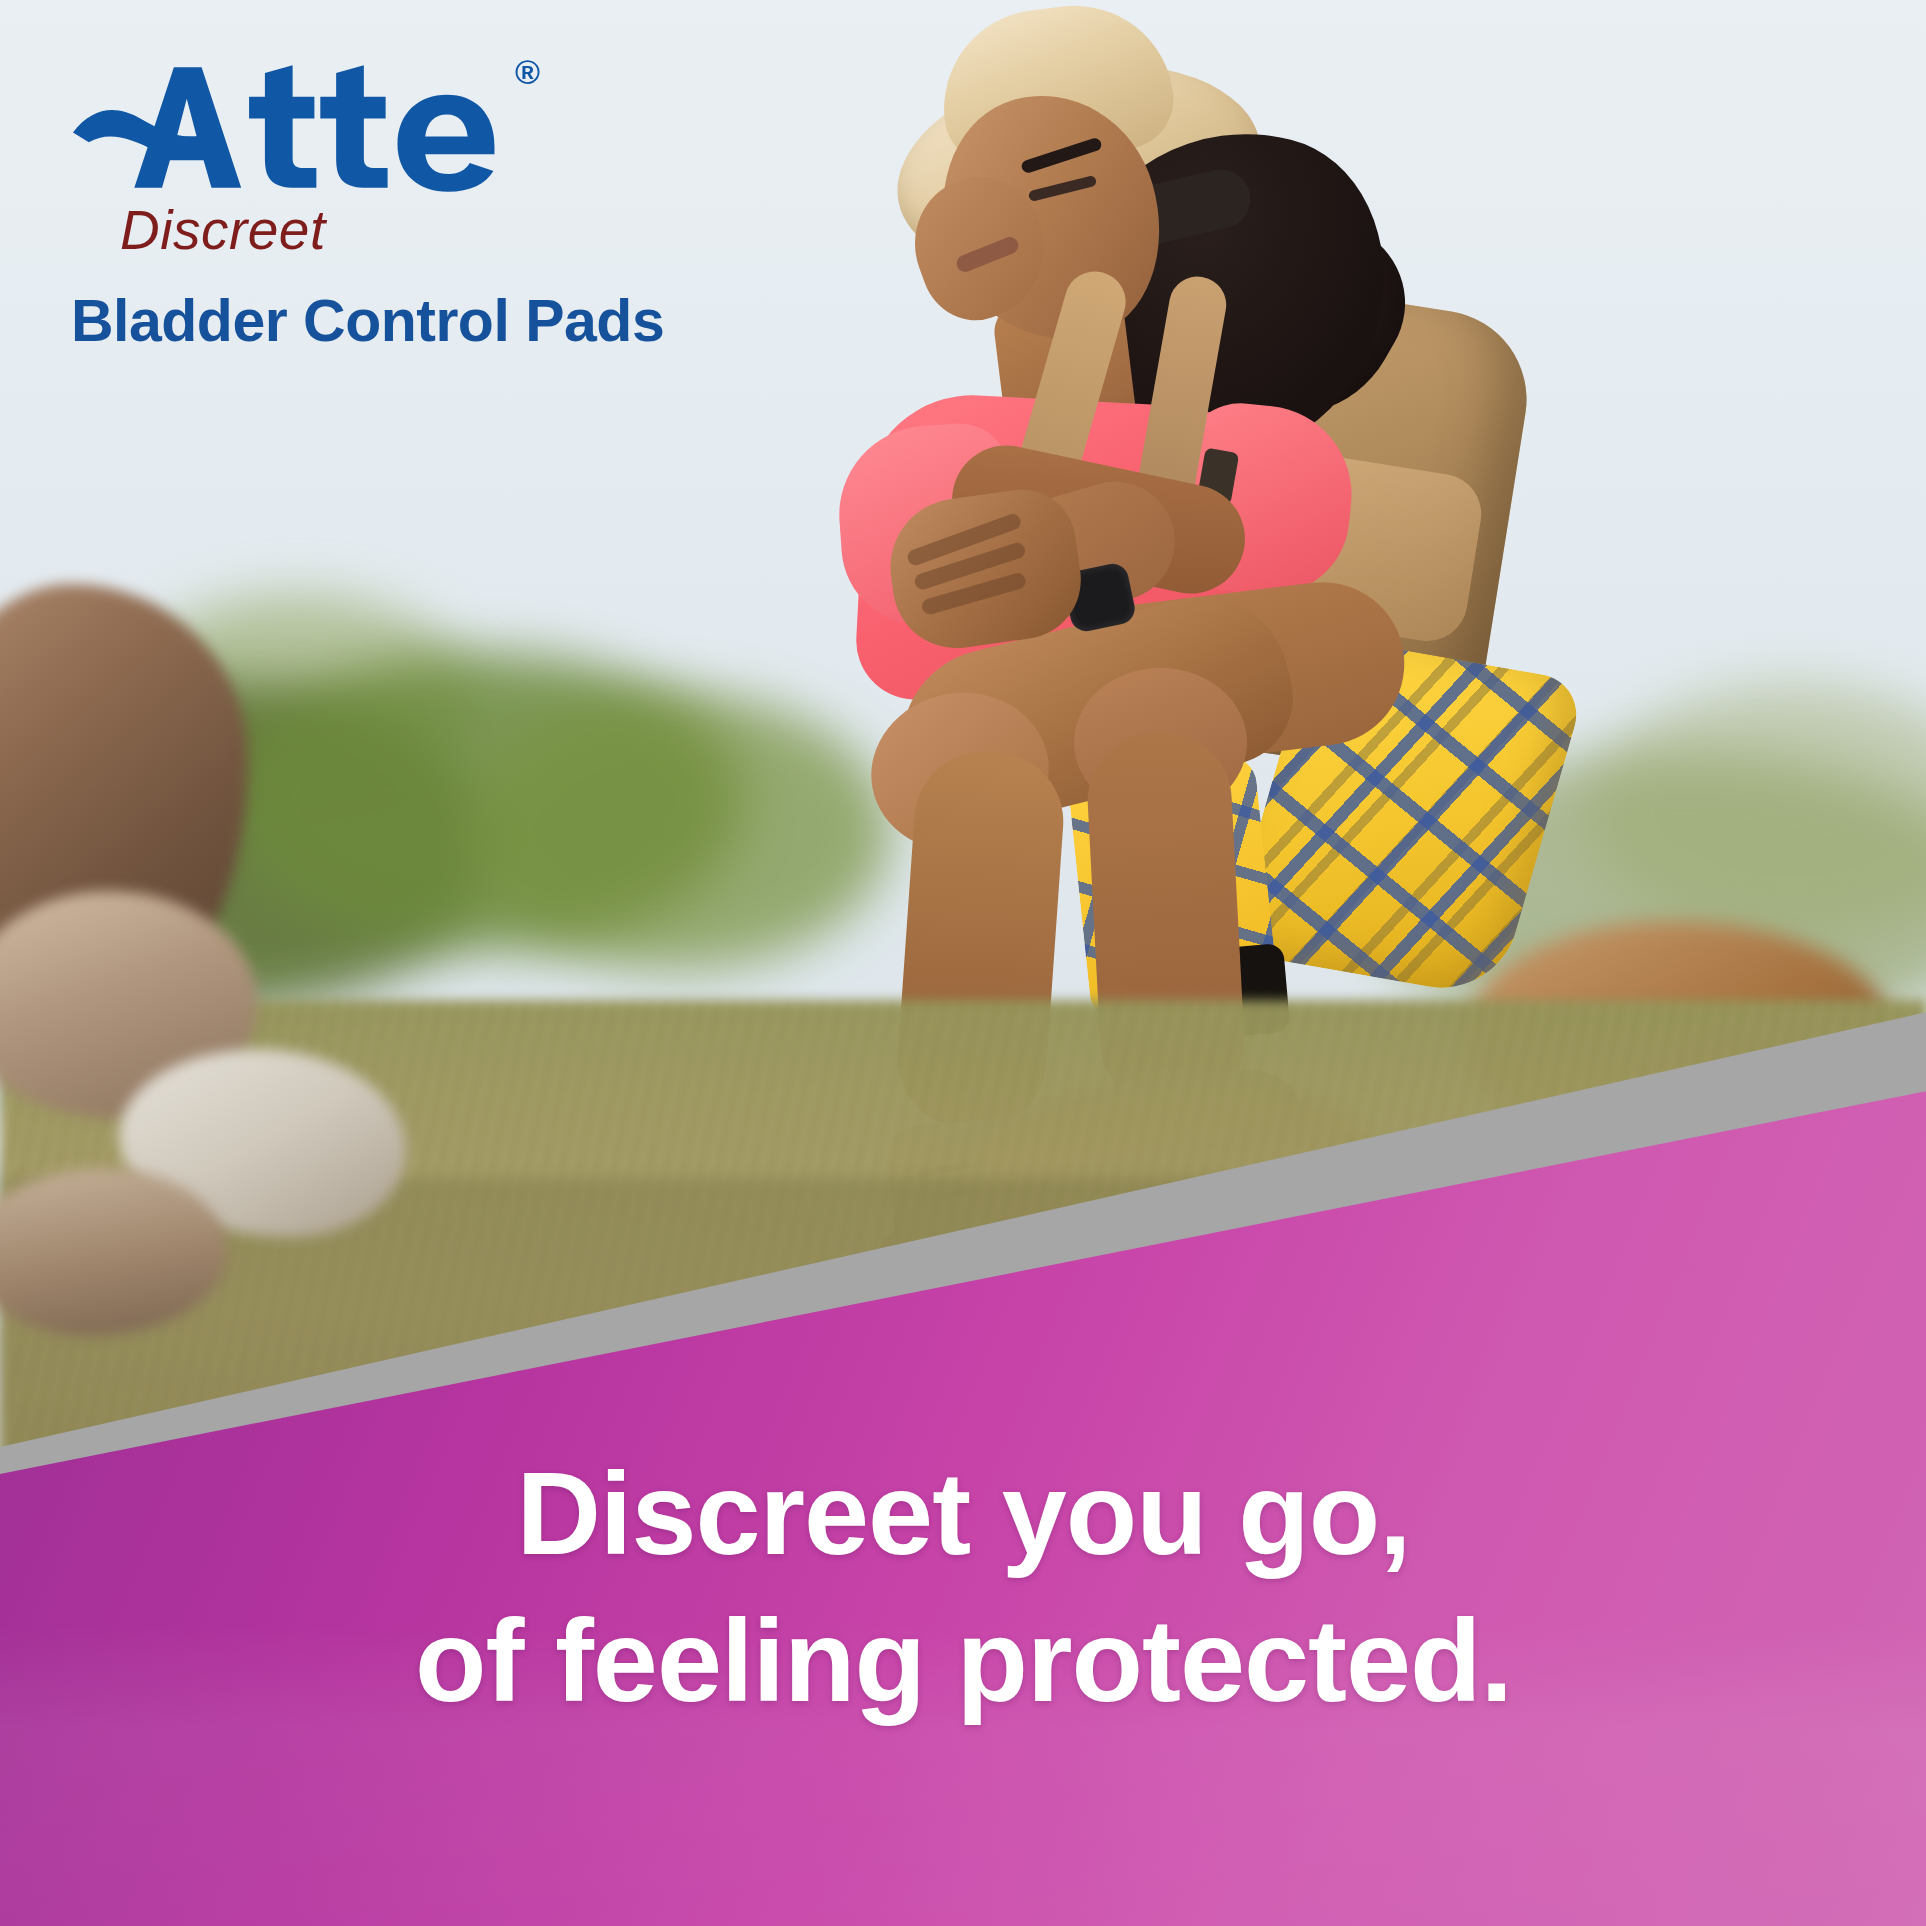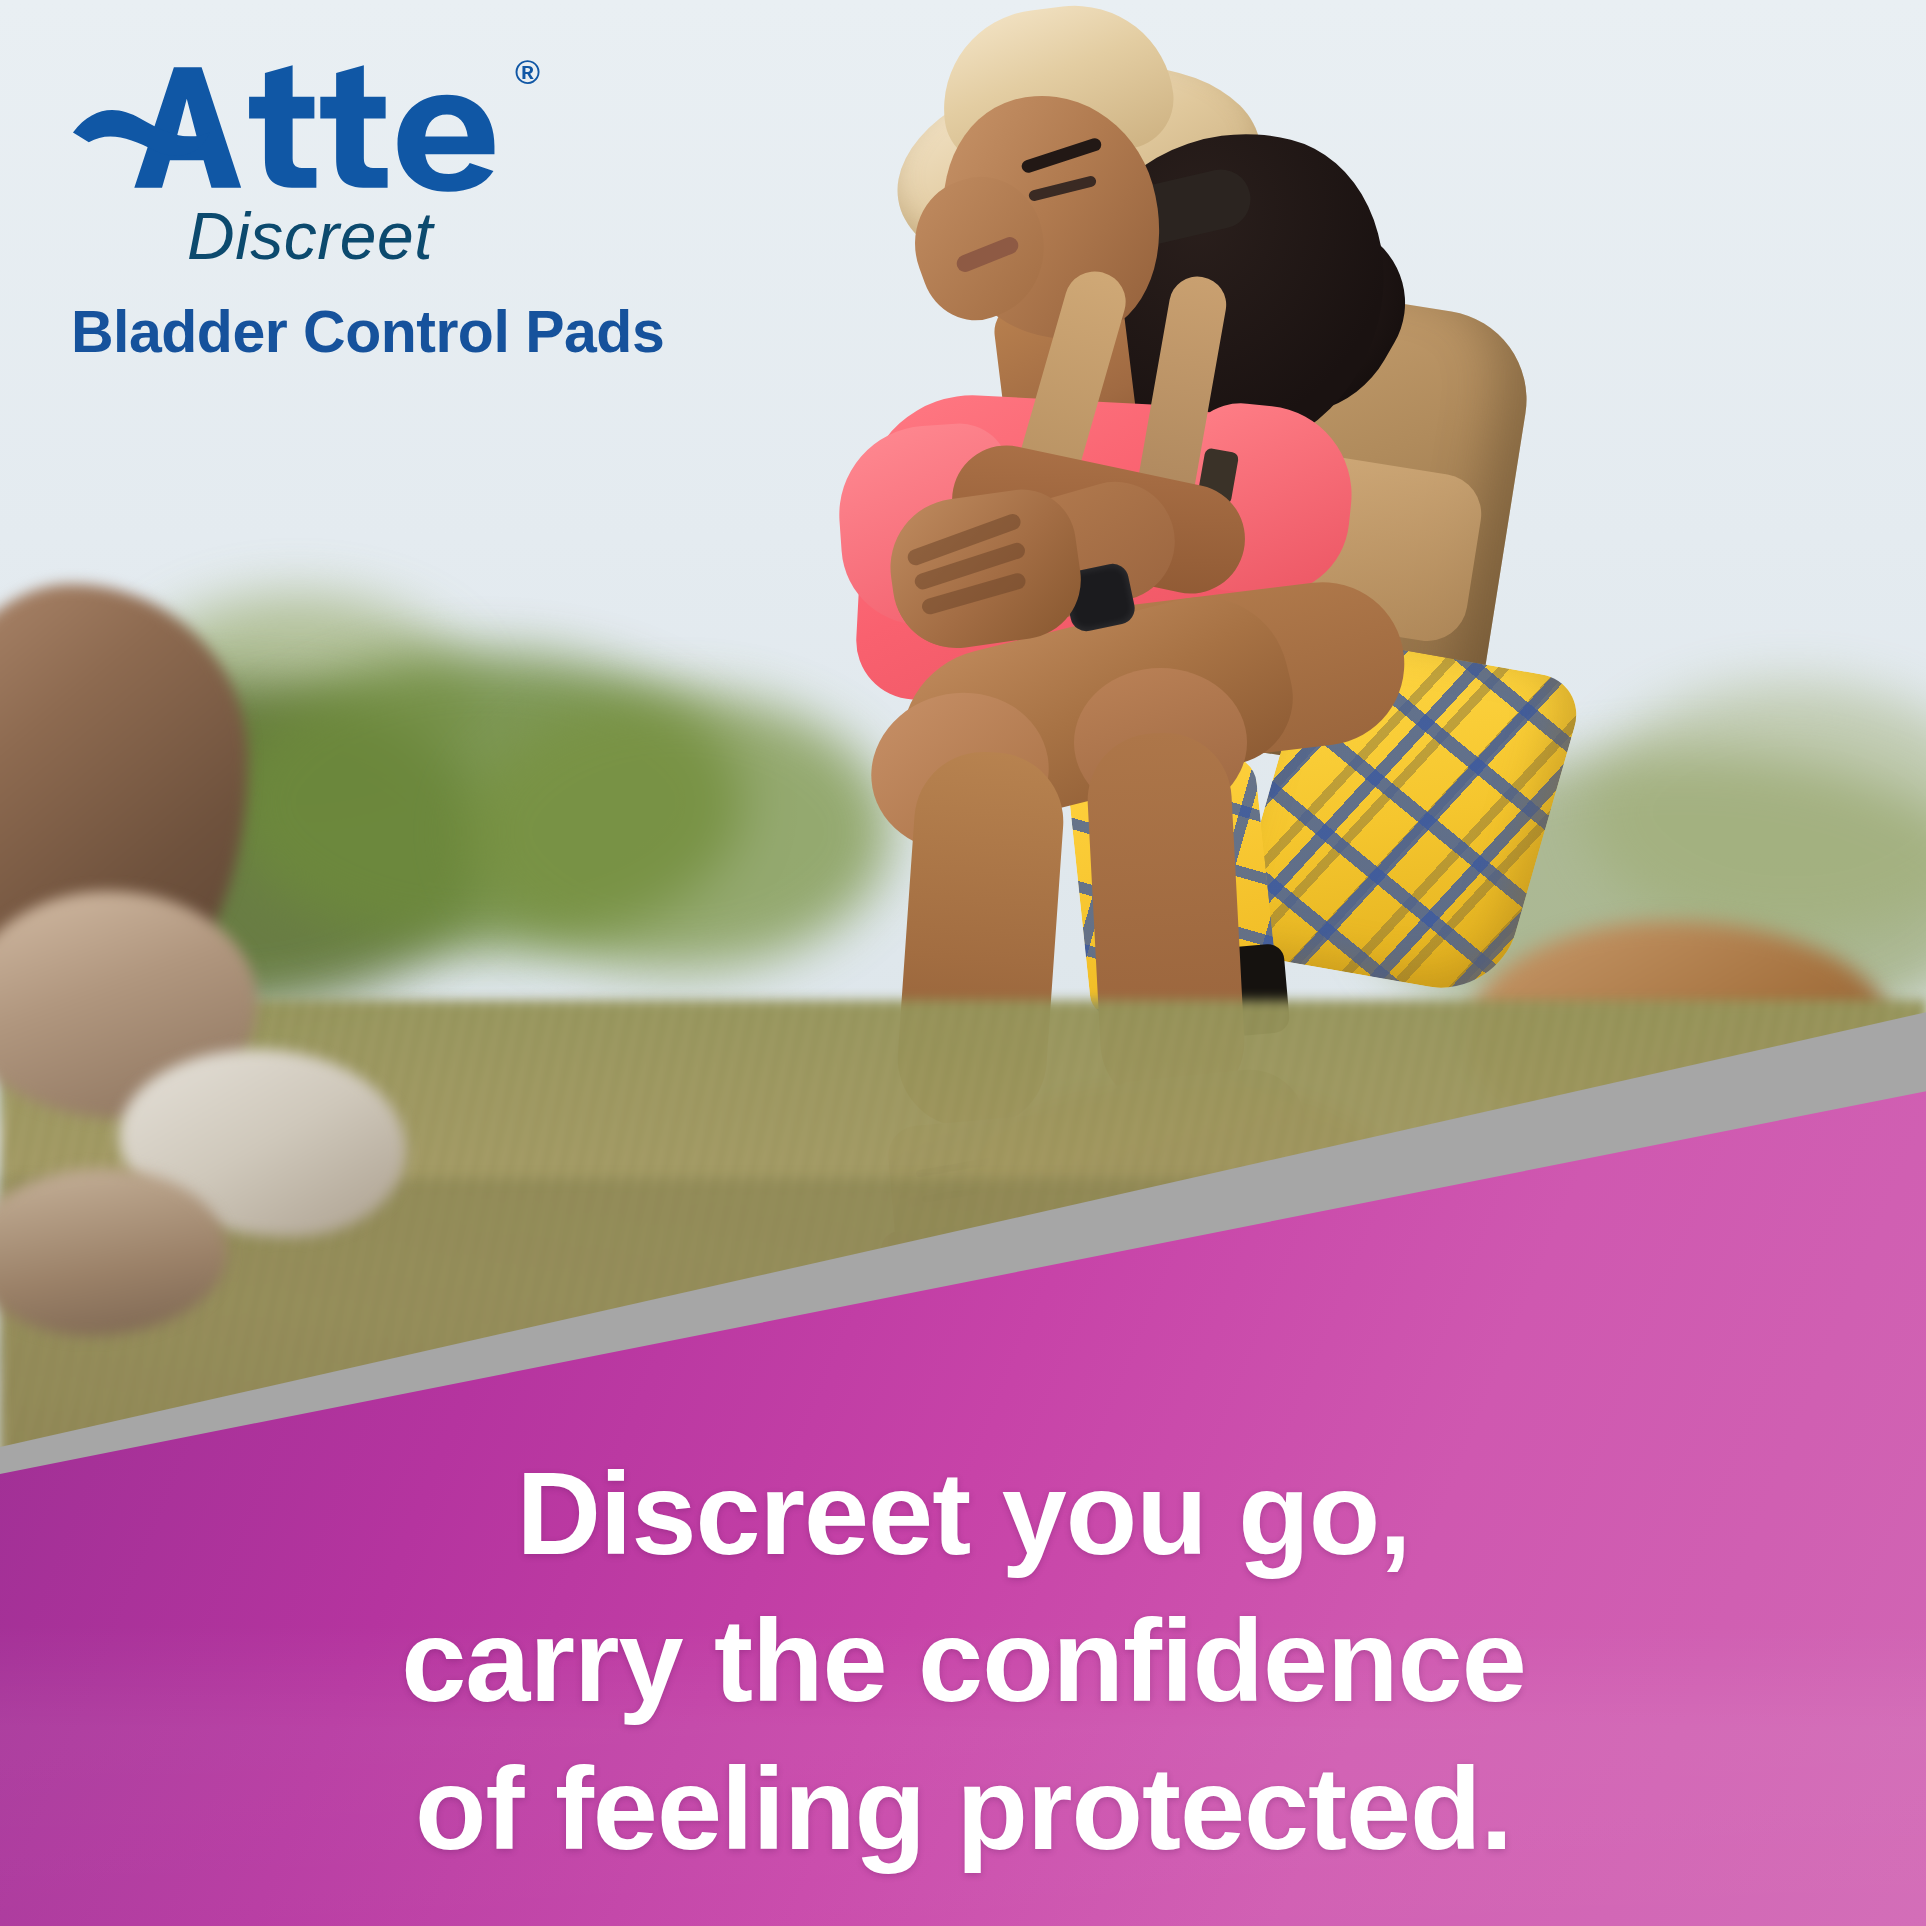--- a/index.html
+++ b/index.html
@@ -386,25 +386,25 @@
   .reg-mark {
     position: absolute;
     left: 444px; top: 4px;
     font-size: 34px;
     font-weight: 700;
     color: #1057a5;
     line-height: 1;
   }
   .sub-brand {
     margin-top: -6px;
-    margin-left: 116px;
-    font-size: 66px;
+    margin-left: 49px;
+    font-size: 55px;
     font-style: italic;
     font-weight: 400;
-    color: #0c4a6e;
+    color: #7f1d1d;
     letter-spacing: 0.5px;
     line-height: 1;
   }
   .product-line {
     margin-top: 34px;
     font-size: 59px;
     font-weight: 700;
     color: #16529c;
     letter-spacing: -0.5px;
     line-height: 1;
@@ -542,18 +542,17 @@
       <span class="reg-mark">®</span>
     </div>
 
     <div class="sub-brand">Discreet</div>
 
     <div class="product-line">Bladder Control Pads</div>
   </div>
 
   <div class="tagline">
     <span class="ln">Discreet you go,</span>
-    <span class="ln">carry the confidence</span>
     <span class="ln">of feeling protected.</span>
   </div>
 
 </div>
 
 
 </body></html>

